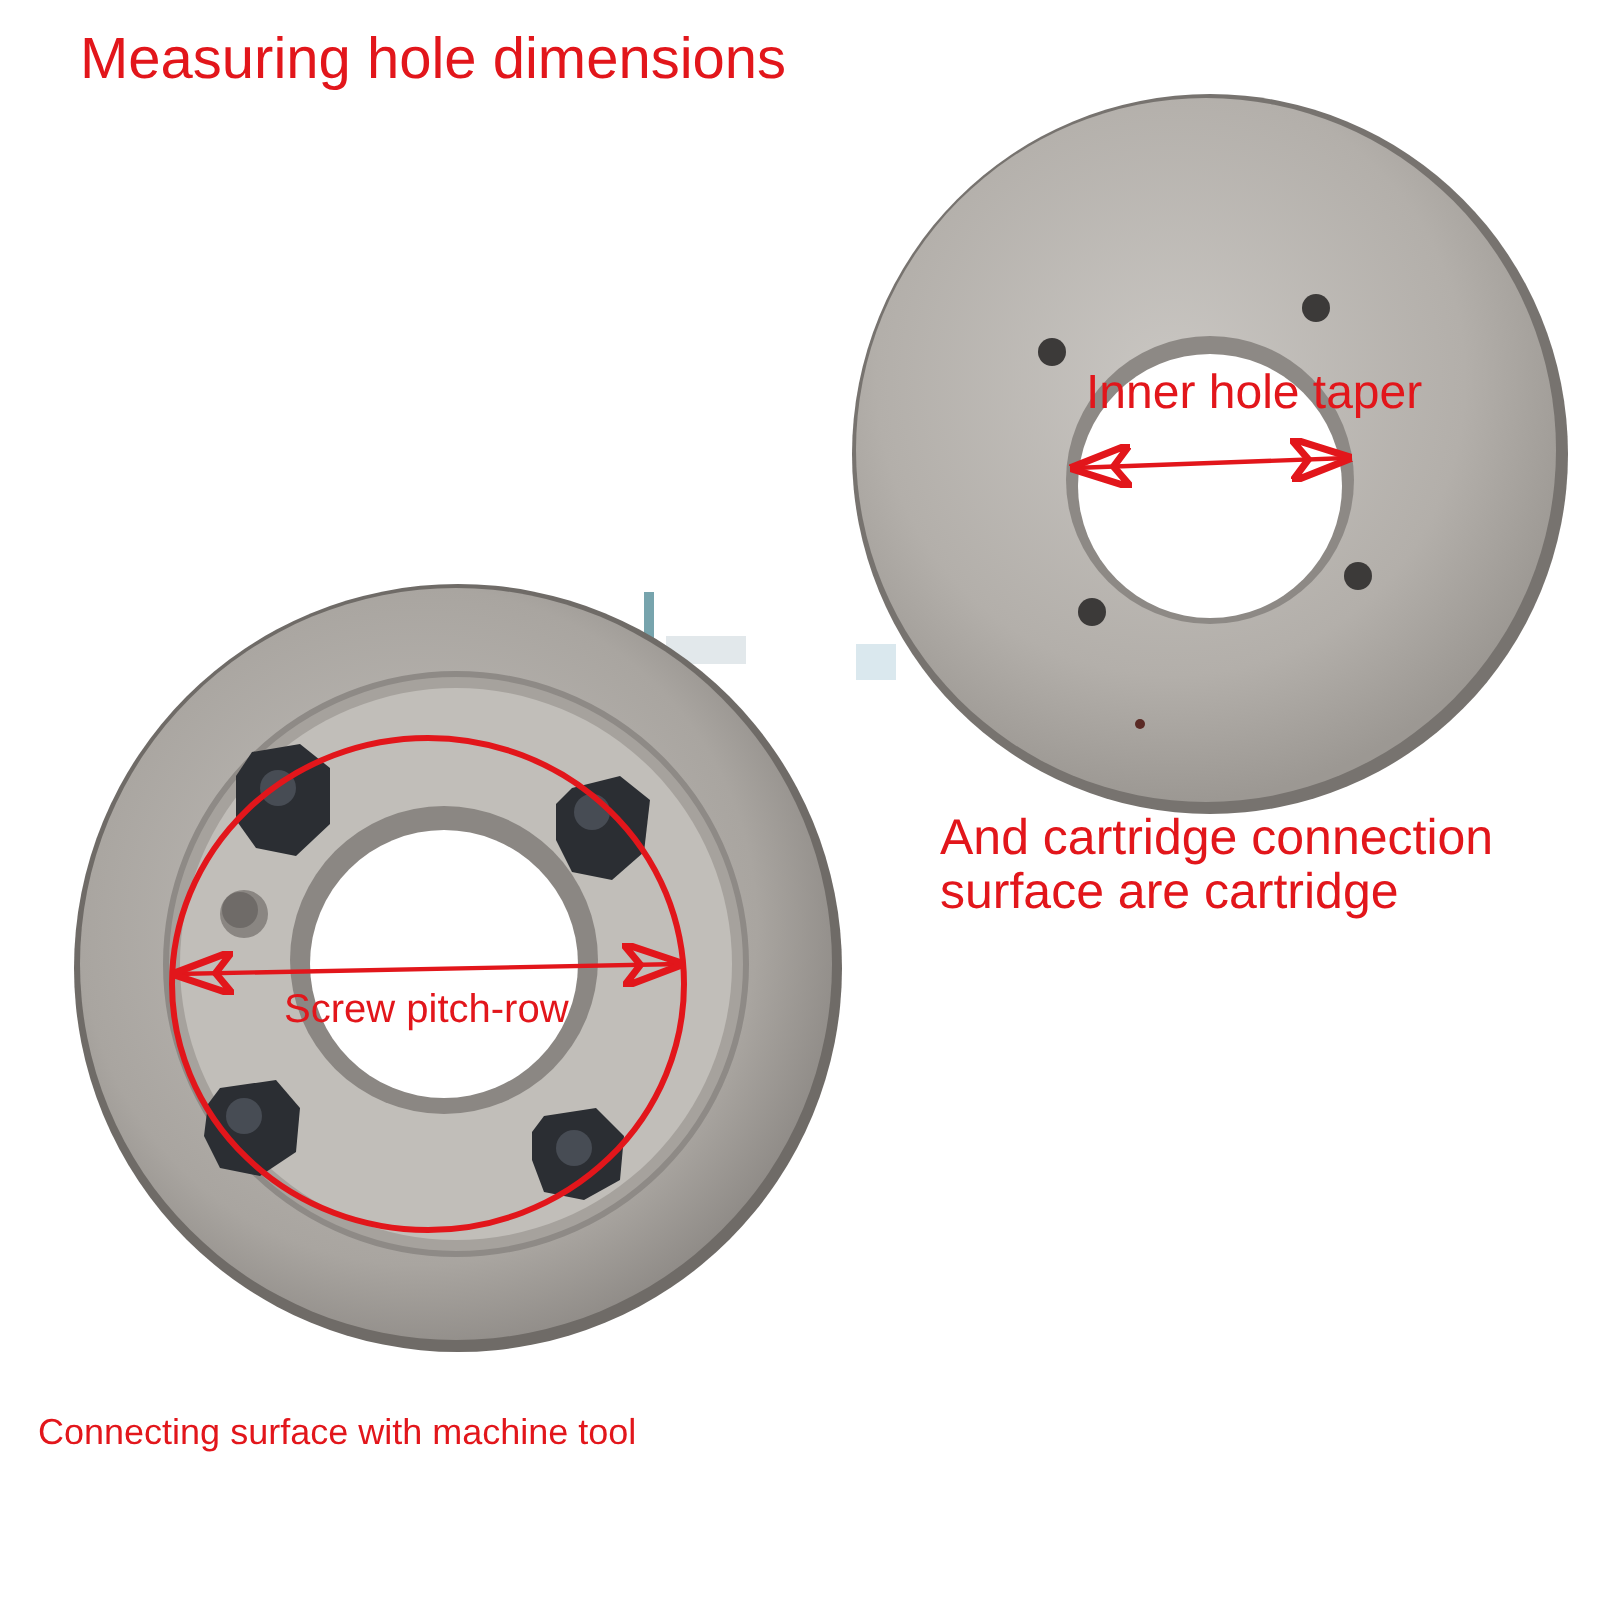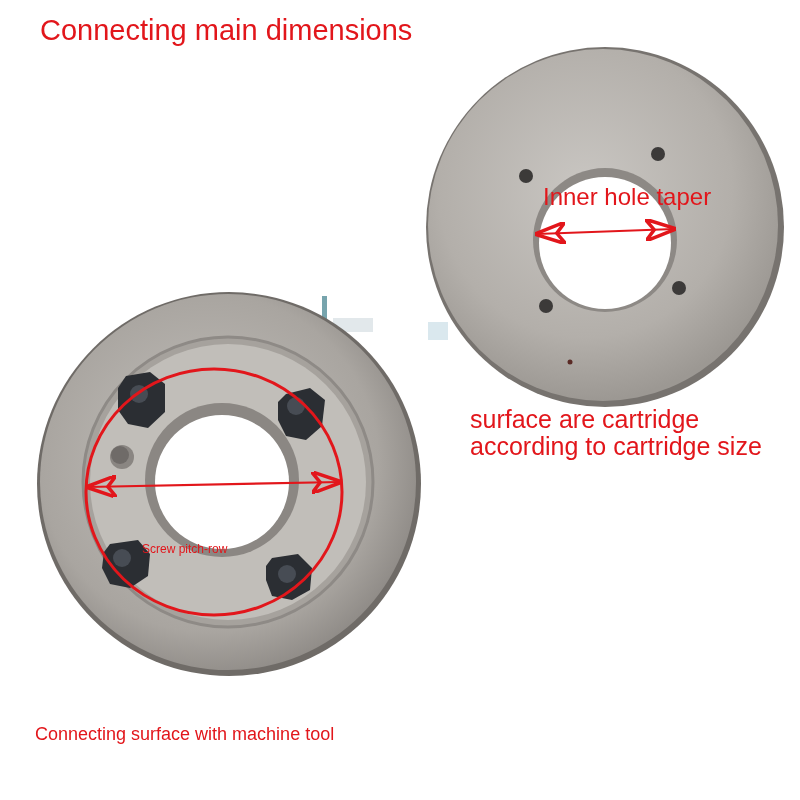--- a/index.html
+++ b/index.html
@@ -1,22 +1,22 @@
 <!DOCTYPE html>
 <html><head>
 <meta charset="utf-8">
 <style>
   html, body { margin: 0; padding: 0; background: #ffffff; }
   body { width: 800px; height: 800px; position: relative; overflow: hidden; font-family: "Liberation Sans", sans-serif; }
   .label { position: absolute; color: #e2161b; font-family: "Liberation Sans", sans-serif; white-space: nowrap; }
   #title { left: 40px; top: 14px; font-size: 29px; }
   #inner-label { left: 543px; top: 183px; font-size: 24px; }
   #cartridge-label { left: 470px; top: 406px; font-size: 25px; line-height: 27px; white-space: normal; width: 330px; }
-  #screw-label { left: 142px; top: 494px; font-size: 12px; margin-top: 48px; }
-  #machine-label { left: 19px; top: 724px; font-size: 18px; margin-left: 16px; }
+  #screw-label { left: 142px; top: 494px; font-size: 20px; }
+  #machine-label { left: 19px; top: 706px; font-size: 18px; }
   svg.scene { position: absolute; left: 0; top: 0; }
 </style>
 </head>
 <body>
 
 <svg class="scene" width="800" height="800" viewBox="0 0 800 800">
   <defs>
     <radialGradient id="metalA" cx="45%" cy="40%" r="60%">
       <stop offset="0%" stop-color="#c9c6c2"></stop>
       <stop offset="70%" stop-color="#b3afaa"></stop>
@@ -78,20 +78,20 @@
       <circle cx="287" cy="574" r="9" fill="#474c54"></circle>
     </g>
   </g>
 
   <ellipse cx="214" cy="492" rx="128" ry="123" fill="none" stroke="#e2161b" stroke-width="3"></ellipse>
 
   <line x1="88" y1="487" x2="340" y2="482" stroke="#e2161b" stroke-width="2.2" marker-start="url(#arrowStart)" marker-end="url(#arrowEnd)"></line>
   <line x1="537" y1="234" x2="674" y2="229" stroke="#e2161b" stroke-width="2.2" marker-start="url(#arrowStart)" marker-end="url(#arrowEnd)"></line>
 </svg>
 
-<div class="label" id="title">Connecting main dimensions</div>
+<div class="label" id="title">Measuring hole dimensions</div>
 <div class="label" id="inner-label">Inner hole taper</div>
 <div class="label" id="cartridge-label">
+  <div>And cartridge connection</div>
   <div>surface are cartridge</div>
-  <div>according to cartridge size</div>
 </div>
 <div class="label" id="screw-label">Screw pitch-row</div>
 <div class="label" id="machine-label">Connecting surface with machine tool</div>
 
 </body></html>

